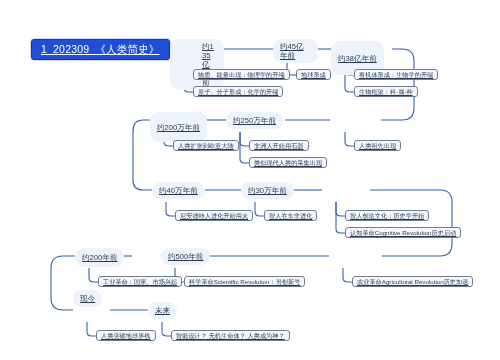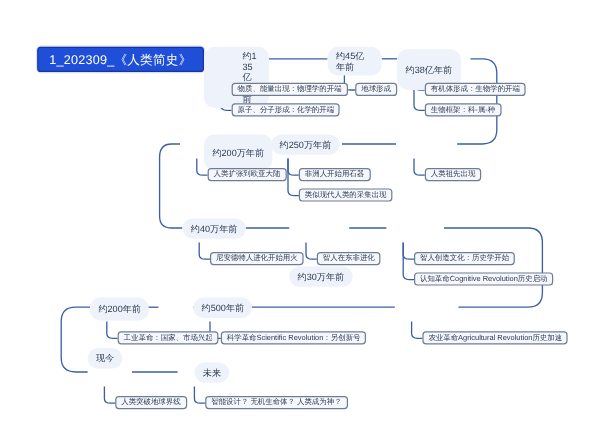--- a/index.html
+++ b/index.html
@@ -10,20 +10,21 @@
     overflow:hidden;
   }
   #canvas{position:relative;width:500px;height:360px;}
   svg.links{position:absolute;left:0;top:0;width:500px;height:360px;pointer-events:none;}
 
   .node{
     position:absolute;
     box-sizing:border-box;
     display:flex;align-items:center;
     white-space:nowrap;
+    text-decoration:underline;
   }
 
   
   .root{
     background:#1f4fd8;
     border:1px solid #15379b;
     border-radius:3px;
     color:#ffffff;
     font-size:10.5px;
     letter-spacing:.2px;
@@ -134,39 +135,39 @@
   <div class="node era" style="left:331px;top:41px;height:34px;">约38亿年前</div>
   <div class="node leaf" style="left:354px;top:69px;">有机体形成：生物学的开端</div>
   <div class="node leaf" style="left:354px;top:86px;">生物框架：科-属-种</div>
 
   <div class="node leaf" style="left:354px;top:140px;">人类祖先出现</div>
 
   <div class="node era" style="left:226px;top:112px;height:17px;">约250万年前</div>
   <div class="node leaf" style="left:249px;top:140px;">非洲人开始用石器</div>
   <div class="node leaf" style="left:249px;top:157px;">类似现代人类的采集出现</div>
 
-  <div class="node era" style="left:150px;top:112px;height:30px;margin-left:20px;">约200万年前</div>
+  <div class="node era" style="left:150px;top:112px;height:30px;">约200万年前</div>
   <div class="node leaf" style="left:173px;top:140px;">人类扩张到欧亚大陆</div>
 
   <div class="node era" style="left:152px;top:182px;height:17px;text-align:right;">约40万年前</div>
   <div class="node leaf" style="left:175px;top:210px;">尼安德特人进化开始用火</div>
 
-  <div class="node era" style="left:241px;top:182px;height:17px;margin-top:40px;">约30万年前</div>
+  <div class="node era" style="left:241px;top:182px;height:17px;">约30万年前</div>
   <div class="node leaf" style="left:264px;top:210px;">智人在东非进化</div>
 
   <div class="node leaf" style="left:345px;top:210px;">智人创造文化：历史学开始</div>
   <div class="node leaf" style="left:345px;top:227px;">认知革命Cognitive Revolution历史启动</div>
 
   <div class="node leaf" style="left:352px;top:276px;">农业革命Agricultural Revolution历史加速</div>
 
   <div class="node era" style="left:161px;top:248px;height:17px;">约500年前</div>
   <div class="node leaf" style="left:184px;top:276px;">科学革命Scientific Revolution：另创新号</div>
 
   <div class="node era" style="left:75px;top:248px;height:19px;">约200年前</div>
   <div class="node leaf" style="left:98px;top:276px;">工业革命：国家、市场兴起</div>
 
   <div class="node era" style="left:73px;top:290px;height:17px;">现今</div>
   <div class="node leaf" style="left:96px;top:330px;">人类突破地球界线</div>
 
-  <div class="node era" style="left:162px;top:302px;height:17px;">未来</div>
+  <div class="node era" style="left:148px;top:302px;height:17px;">未来</div>
   <div class="node leaf" style="left:171px;top:330px;">智能设计？ 无机生命体？ 人类成为神？</div>
 
 </div>
 
 </body></html>

